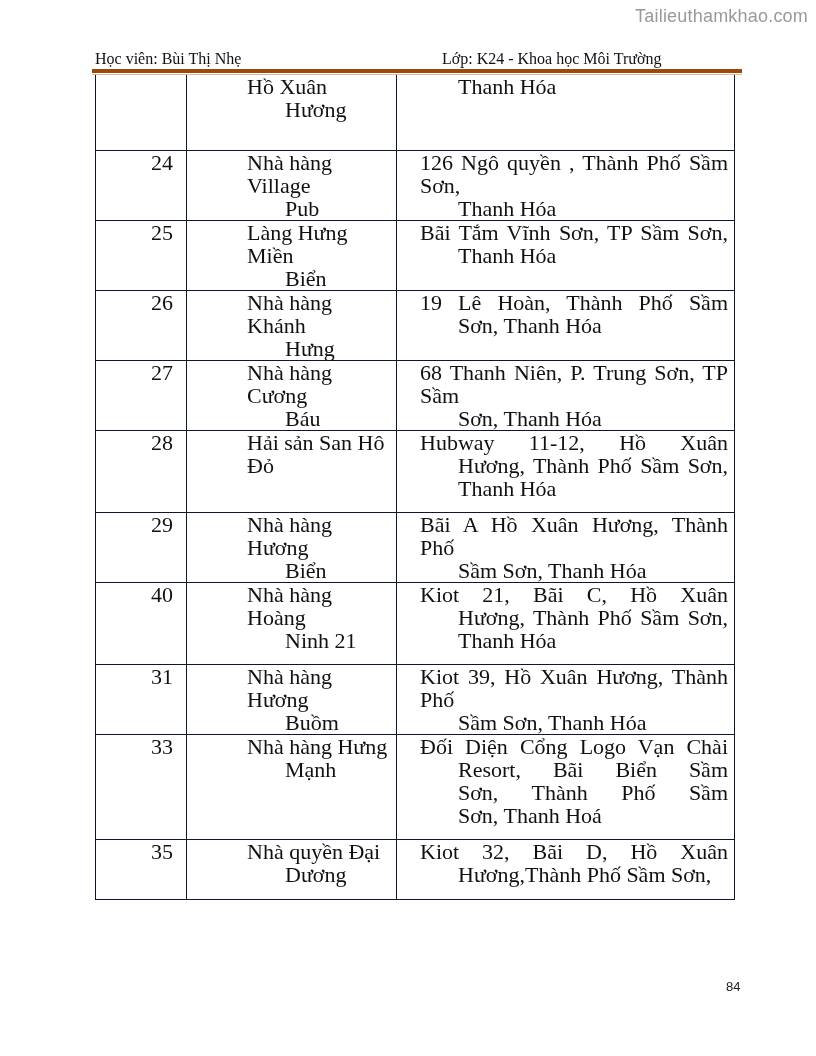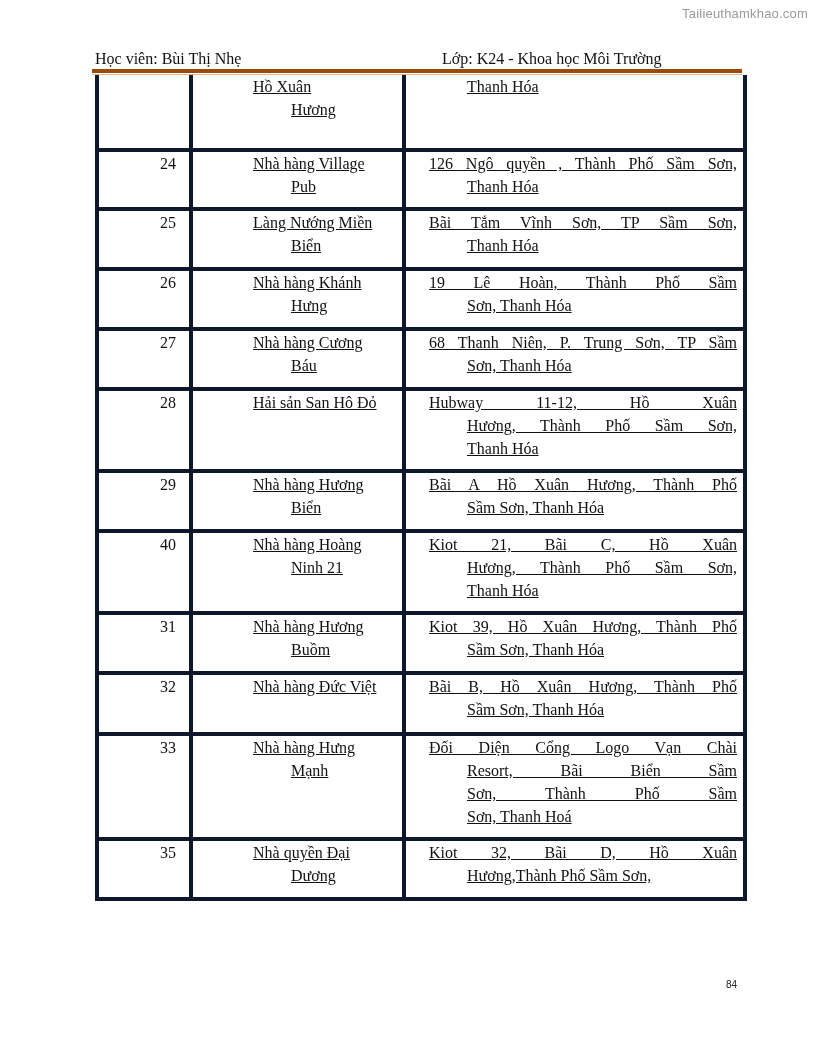--- a/index.html
+++ b/index.html
@@ -2,56 +2,56 @@
 <html><head>
   <meta charset="utf-8">
   <style>
     html, body { margin: 0; padding: 0; }
     body {
       width: 816px; height: 1056px; position: relative; background: #ffffff;
       font-family: "Liberation Serif", serif; color: #111; overflow: hidden;
     }
     .watermark {
       position: absolute; top: 6px; right: 8px;
-      font-family: "Liberation Sans", sans-serif; font-size: 13px; color: #9a9a9a;
+      font-family: "Liberation Sans", sans-serif; font-size: 18px; color: #9a9a9a;
       letter-spacing: 0.2px;
     }
     .header {
       position: absolute; top: 49px; left: 95px; width: 640px; height: 20px;
       font-size: 16px; line-height: 20px;
     }
     .header .student { position: absolute; left: 0; top: 0; }
     .header .klass { position: absolute; left: 347px; top: 0; }
     .rule-thick {
       position: absolute; top: 69px; left: 92px; width: 650px; height: 4px; background: #9c4a0a;
     }
     .rule-thin {
       position: absolute; top: 74px; left: 92px; width: 650px; height: 1px; background: #d8b89a;
     }
     table.data {
       position: absolute; top: 75px; left: 95px; width: 640px;
       border-collapse: collapse; table-layout: fixed;
-      font-size: 16px; line-height: 23px; text-decoration: underline;
+      font-size: 22px; line-height: 23px;
     }
     table.data td {
-      border: 4px solid #0f172a; vertical-align: top; padding: 0;
+      border: 1px solid #0f172a; vertical-align: top; padding: 0;
     }
     table.data tr.first td { border-top: none; }
     td.col-no { width: 90px; text-align: right; }
     td.col-no span { display: inline-block; padding: 0 13px 0 0; }
     td.col-name { width: 209px; }
     td.col-addr { width: 337px; }
     .name-line1 { padding-left: 60px; }
     .name-line2 { padding-left: 98px; }
     .addr { padding-left: 61px; padding-right: 6px; text-align: justify; text-align-last: left; }
     .addr-first { margin-left: -38px; display: block; }
     .addr-first.justify { text-align: justify; text-align-last: justify; }
     .page-number {
       position: absolute; top: 979px; left: 726px;
-      font-family: "Liberation Sans", sans-serif; font-size: 10px; color: #222;
+      font-family: "Liberation Sans", sans-serif; font-size: 13px; color: #222;
     }
   </style>
 </head>
 <body>
 
 <div class="watermark">Tailieuthamkhao.com</div>
 
 <div class="header">
   <span class="student">Học viên: Bùi Thị Nhẹ</span>
   <span class="klass">Lớp: K24 - Khoa học Môi Trường</span>
@@ -82,21 +82,21 @@
         <td class="col-addr">
           <div class="addr">
             <div class="addr-first justify">126 Ngô quyền , Thành Phố Sầm Sơn,</div>
             <div style="text-align: justify; text-align-last: left;">Thanh Hóa</div>
           </div>
         </td>
       </tr>
       <tr style="height: 60px;">
         <td class="col-no"><span>25</span></td>
         <td class="col-name">
-          <div class="name-line1">Làng Nướng Miền</div>
+          <div class="name-line1">Làng Hưng Miền</div>
           <div class="name-line2">Biển</div>
         </td>
         <td class="col-addr">
           <div class="addr">
             <div class="addr-first justify">Bãi Tắm Vĩnh Sơn, TP Sầm Sơn,</div>
             <div style="text-align: justify; text-align-last: left;">Thanh Hóa</div>
           </div>
         </td>
       </tr>
       <tr style="height: 60px; margin-top: 12px;">
@@ -167,32 +167,20 @@
       </tr>
       <tr style="height: 60px;">
         <td class="col-no"><span>31</span></td>
         <td class="col-name">
           <div class="name-line1">Nhà hàng Hương</div>
           <div class="name-line2">Buồm</div>
         </td>
         <td class="col-addr">
           <div class="addr">
             <div class="addr-first justify">Kiot 39, Hồ Xuân Hương, Thành Phố</div>
-            <div style="text-align: justify; text-align-last: left;">Sầm Sơn, Thanh Hóa</div>
-          </div>
-        </td>
-      </tr>
-      <tr style="height: 61px;">
-        <td class="col-no"><span>32</span></td>
-        <td class="col-name">
-          <div class="name-line1">Nhà hàng Đức Việt</div>
-        </td>
-        <td class="col-addr">
-          <div class="addr">
-            <div class="addr-first justify">Bãi B, Hồ Xuân Hương, Thành Phố</div>
             <div style="text-align: justify; text-align-last: left;">Sầm Sơn, Thanh Hóa</div>
           </div>
         </td>
       </tr>
       <tr style="height: 105px;">
         <td class="col-no"><span>33</span></td>
         <td class="col-name">
           <div class="name-line1">Nhà hàng Hưng</div>
           <div class="name-line2">Mạnh</div>
         </td>

